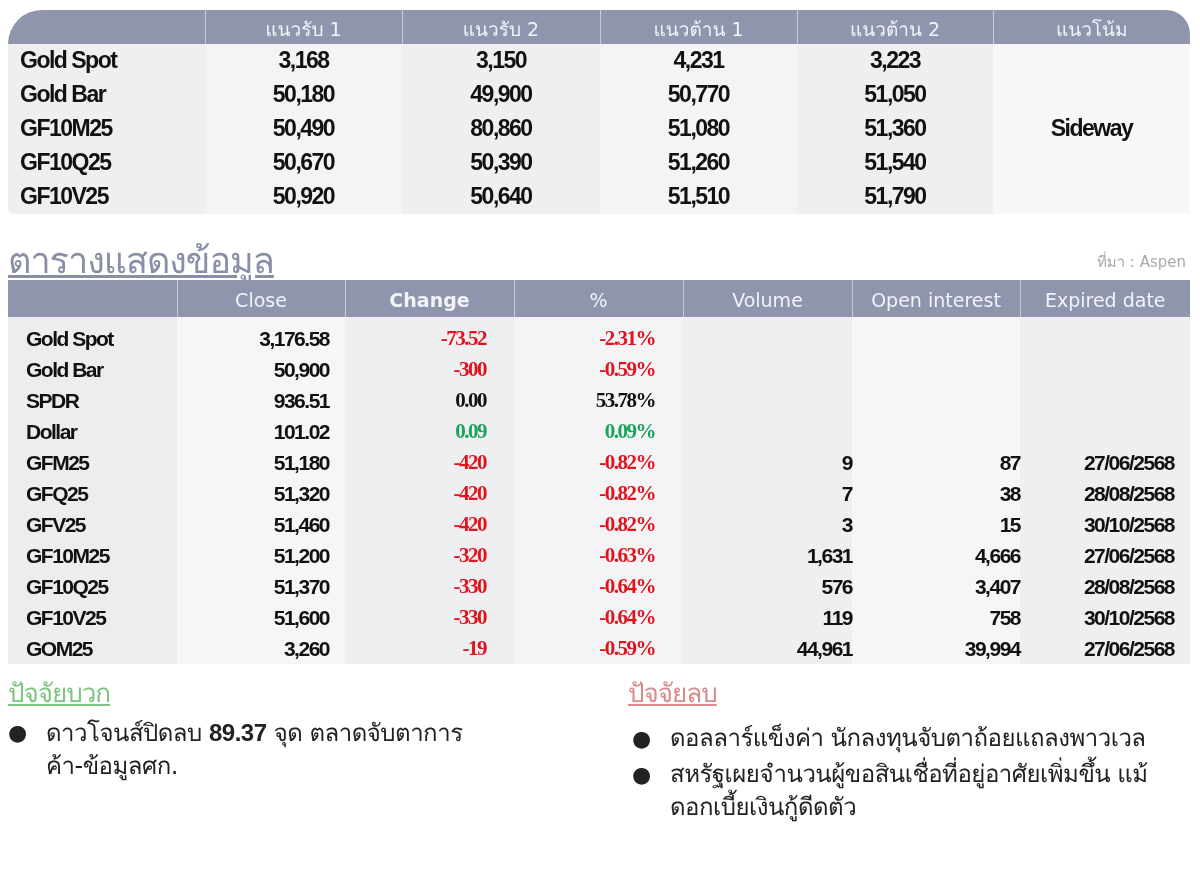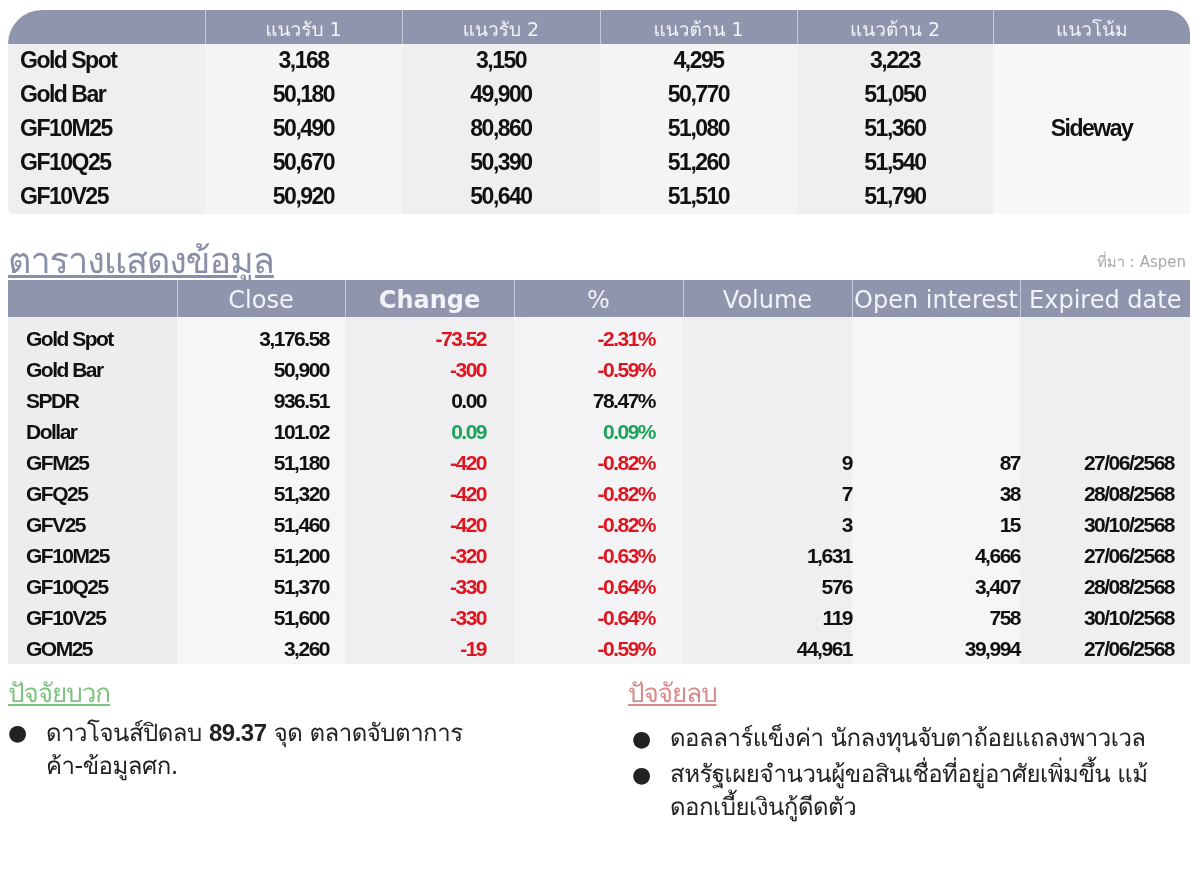--- a/index.html
+++ b/index.html
@@ -30,26 +30,26 @@
 
   .section-title {
     position: absolute; left: 8px; top: 232px; font-size: 36px;
     color: #8a8fa8; text-decoration: underline; font-family: "DejaVu Sans", sans-serif;
     letter-spacing: -1px;
   }
   .source { position: absolute; right: 14px; top: 250px; font-size: 15px; color: #a9a9a9; font-family: "DejaVu Sans", sans-serif; }
 
   
   #dt { top: 280px; }
-  #dt th { height: 37px; font-size: 24px; padding-top: 2px; margin-top: 48px; }
+  #dt th { height: 37px; font-size: 19px; padding-top: 2px; margin-top: 48px; }
   #dt tbody tr:first-child td { padding-top: 6px; height: 37px; }
   #dt td { height: 31px; font-size: 21px; text-align: right; padding-right: 16px; }
   #dt td.lbl { text-align: left; padding-left: 18px; }
   #dt td.c-close { background: #f6f6f7; }
-  #dt td.c-chg, #dt td.c-pct { background: #f1f1f3; padding-right: 28px; }
+  #dt td.c-chg, #dt td.c-pct { background: #f1f1f3; padding-right: 28px; font-family: Liberation Serif, serif; }
   #dt td.c-chg { background: #efeff1; }
   #dt td.c-pct { background: #f4f4f6; }
   #dt td.c-vol { background: #efeff1; padding-right: 0; }
   #dt td.c-oi { background: #f6f6f7; padding-right: 0; }
   #dt td.c-date { background: #efeff1; padding-right: 16px; }
   #dt td.lbl { background: #ededef; }
   .neg { color: #e0141e; }
   .pos { color: #1aa35a; }
 
   .factor-head {
@@ -81,21 +81,21 @@
       <th>แนวต้าน 1</th>
       <th>แนวต้าน 2</th>
       <th>แนวโน้ม</th>
     </tr>
   </thead>
   <tbody>
     <tr>
       <td class="lbl c-b">Gold Spot</td>
       <td class="c-a">3,168</td>
       <td class="c-b">3,150</td>
-      <td class="c-a">4,295</td>
+      <td class="c-a">4,231</td>
       <td class="c-b">3,223</td>
       <td class="trend" rowspan="5">Sideway</td>
     </tr>
     <tr>
       <td class="lbl c-b">Gold Bar</td>
       <td class="c-a">50,180</td>
       <td class="c-b">49,900</td>
       <td class="c-a">50,770</td>
       <td class="c-b">51,050</td>
     </tr>
@@ -163,21 +163,21 @@
         <td class="c-chg neg">-300</td>
         <td class="c-pct neg">-0.59%</td>
         <td class="c-vol"></td>
         <td class="c-oi"></td>
         <td class="c-date"></td>
       </tr>
       <tr>
         <td class="lbl">SPDR</td>
         <td class="c-close">936.51</td>
         <td class="c-chg">0.00</td>
-        <td class="c-pct">78.47%</td>
+        <td class="c-pct">53.78%</td>
         <td class="c-vol"></td>
         <td class="c-oi"></td>
         <td class="c-date"></td>
       </tr>
       <tr>
         <td class="lbl">Dollar</td>
         <td class="c-close">101.02</td>
         <td class="c-chg pos">0.09</td>
         <td class="c-pct pos">0.09%</td>
         <td class="c-vol"></td>

